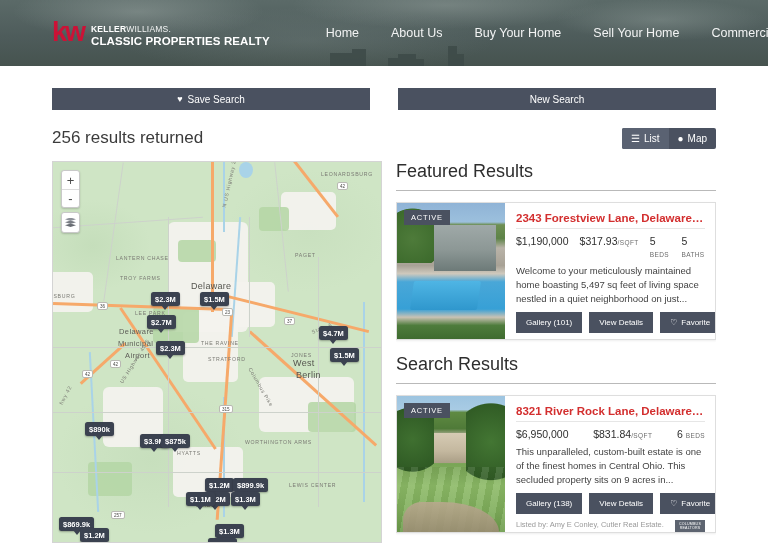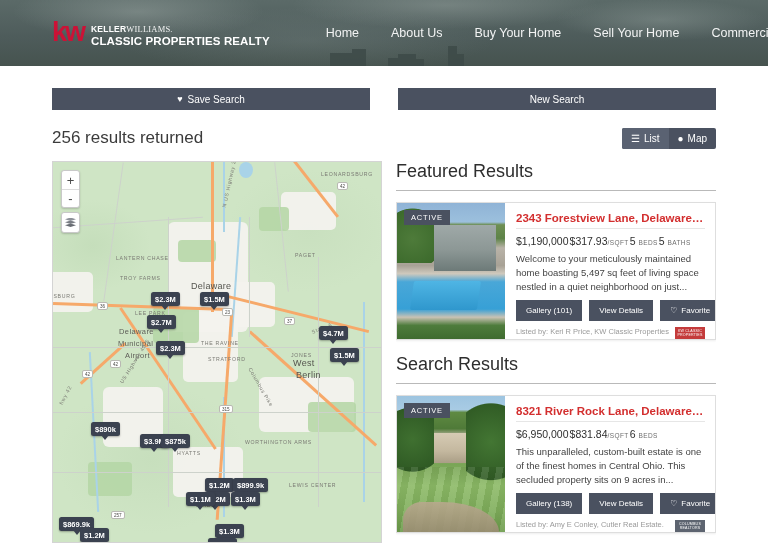--- a/index.html
+++ b/index.html
@@ -37,21 +37,21 @@
   .kw-mark {
     font-size: 27px; font-weight: bold; color: #cc1236;
     letter-spacing: -2px; line-height: 1;
     font-family: "Liberation Sans", sans-serif;
   }
   .logo-text { line-height: 1.05; }
   .logo-l1 {
     color: #ffffff; font-size: 8.5px; font-weight: bold;
     letter-spacing: .2px; white-space: nowrap;
   }
-  .logo-l1 .thin { font-weight: normal; opacity: .92; font-family: Liberation Serif, serif; }
+  .logo-l1 .thin { font-weight: normal; opacity: .92; }
   .logo-l2 {
     color: #ffffff; font-size: 11.5px; font-weight: bold;
     letter-spacing: .1px; white-space: nowrap;
   }
   .main-nav { display: flex; gap: 0; margin-left: 40px; }
   .nav-link {
     color: #f2f3f3; font-size: 12.5px;
     padding: 6px 16px; text-decoration: none;
     white-space: nowrap; cursor: pointer;
   }
@@ -267,23 +267,23 @@
   }
   .card-body { flex: 1; padding: 9px 10px 7px 11px; min-width: 0; }
   .card-address {
     color: #d32f2f; font-size: 11.5px; font-weight: bold;
     padding-bottom: 4px;
     border-bottom: 1px solid #e6e6e6;
     white-space: nowrap; overflow: hidden; text-overflow: ellipsis;
     cursor: pointer;
   }
   .card-stats {
-    display: flex; align-items: baseline; gap: 1px;
+    display: flex; align-items: baseline; gap: 11px;
     margin: 6px 0 5px 0;
-    font-size: 10.5px; color: #2f2f2f;
+    font-size: 10.5px; color: #2f2f2f; justify-content: space-between;
   }
   .stat-unit { font-size: 6.5px; color: #6d6d6d; letter-spacing: .4px; }
   .card-desc {
     font-size: 9.5px; color: #434343; line-height: 1.45;
     max-height: 42px; overflow: hidden;
   }
   .card-actions { display: flex; gap: 7px; margin-top: 7px; }
   .card-btn {
     background: #4a5160; color: #ffffff;
     border: none; font-size: 8px;
@@ -450,21 +450,21 @@
         <div class="shield" style="left: 58px; top: 349px;">257</div>
       </div>
 
     <div id="map-pins">
         <div class="price-pin" style="left: 98px; top: 130px;">$2.3M</div>
         <div class="price-pin" style="left: 147px; top: 130px;">$1.5M</div>
         <div class="price-pin" style="left: 94px; top: 153px;">$2.7M</div>
         <div class="price-pin" style="left: 266px; top: 164px;">$4.7M</div>
         <div class="price-pin" style="left: 103px; top: 179px;">$2.3M</div>
         <div class="price-pin" style="left: 277px; top: 186px;">$1.5M</div>
-        <div class="price-pin" style="left: 38px; top: 260px;">$890k</div>
+        <div class="price-pin" style="left: 32px; top: 260px;">$890k</div>
         <div class="price-pin" style="left: 87px; top: 272px;">$3.9M</div>
         <div class="price-pin" style="left: 108px; top: 272px;">$875k</div>
         <div class="price-pin" style="left: 152px; top: 316px;">$1.2M</div>
         <div class="price-pin" style="left: 180px; top: 316px;">$899.9k</div>
         <div class="price-pin" style="left: 148px; top: 330px;">$1.2M</div>
         <div class="price-pin" style="left: 178px; top: 330px;">$1.3M</div>
         <div class="price-pin" style="left: 133px; top: 330px;">$1.1M</div>
         <div class="price-pin" style="left: 6px; top: 355px;">$869.9k</div>
         <div class="price-pin" style="left: 27px; top: 366px;">$1.2M</div>
         <div class="price-pin" style="left: 162px; top: 362px;">$1.3M</div>

